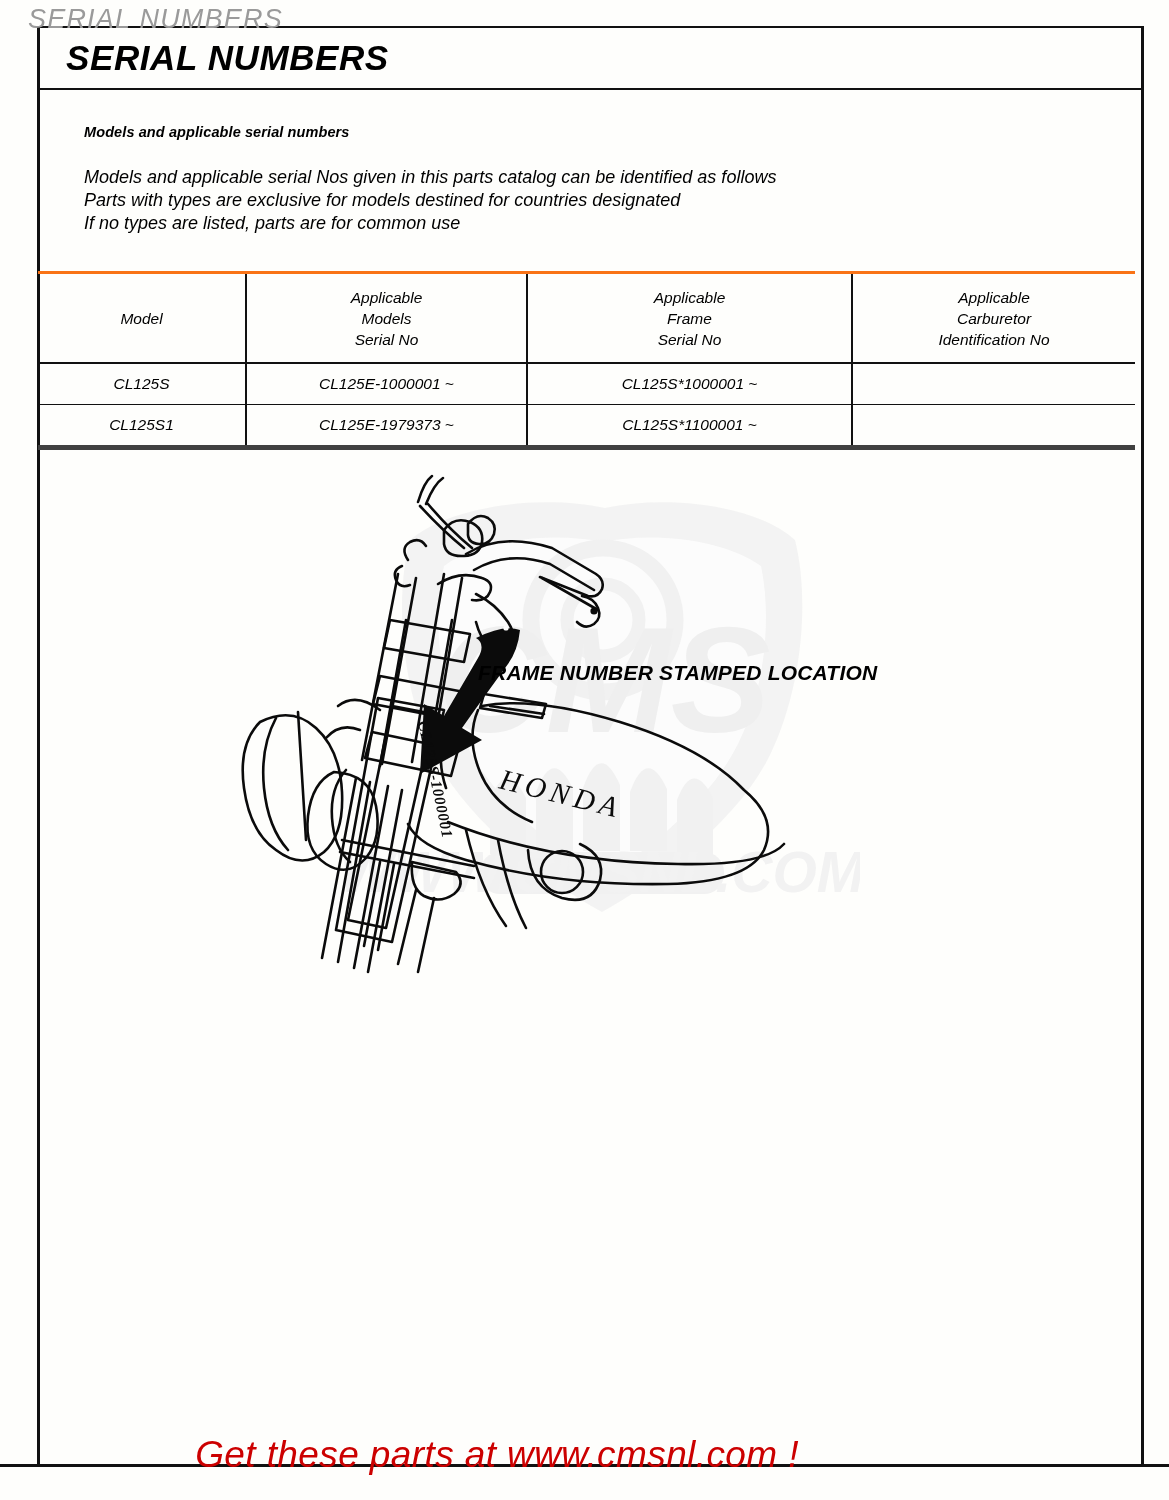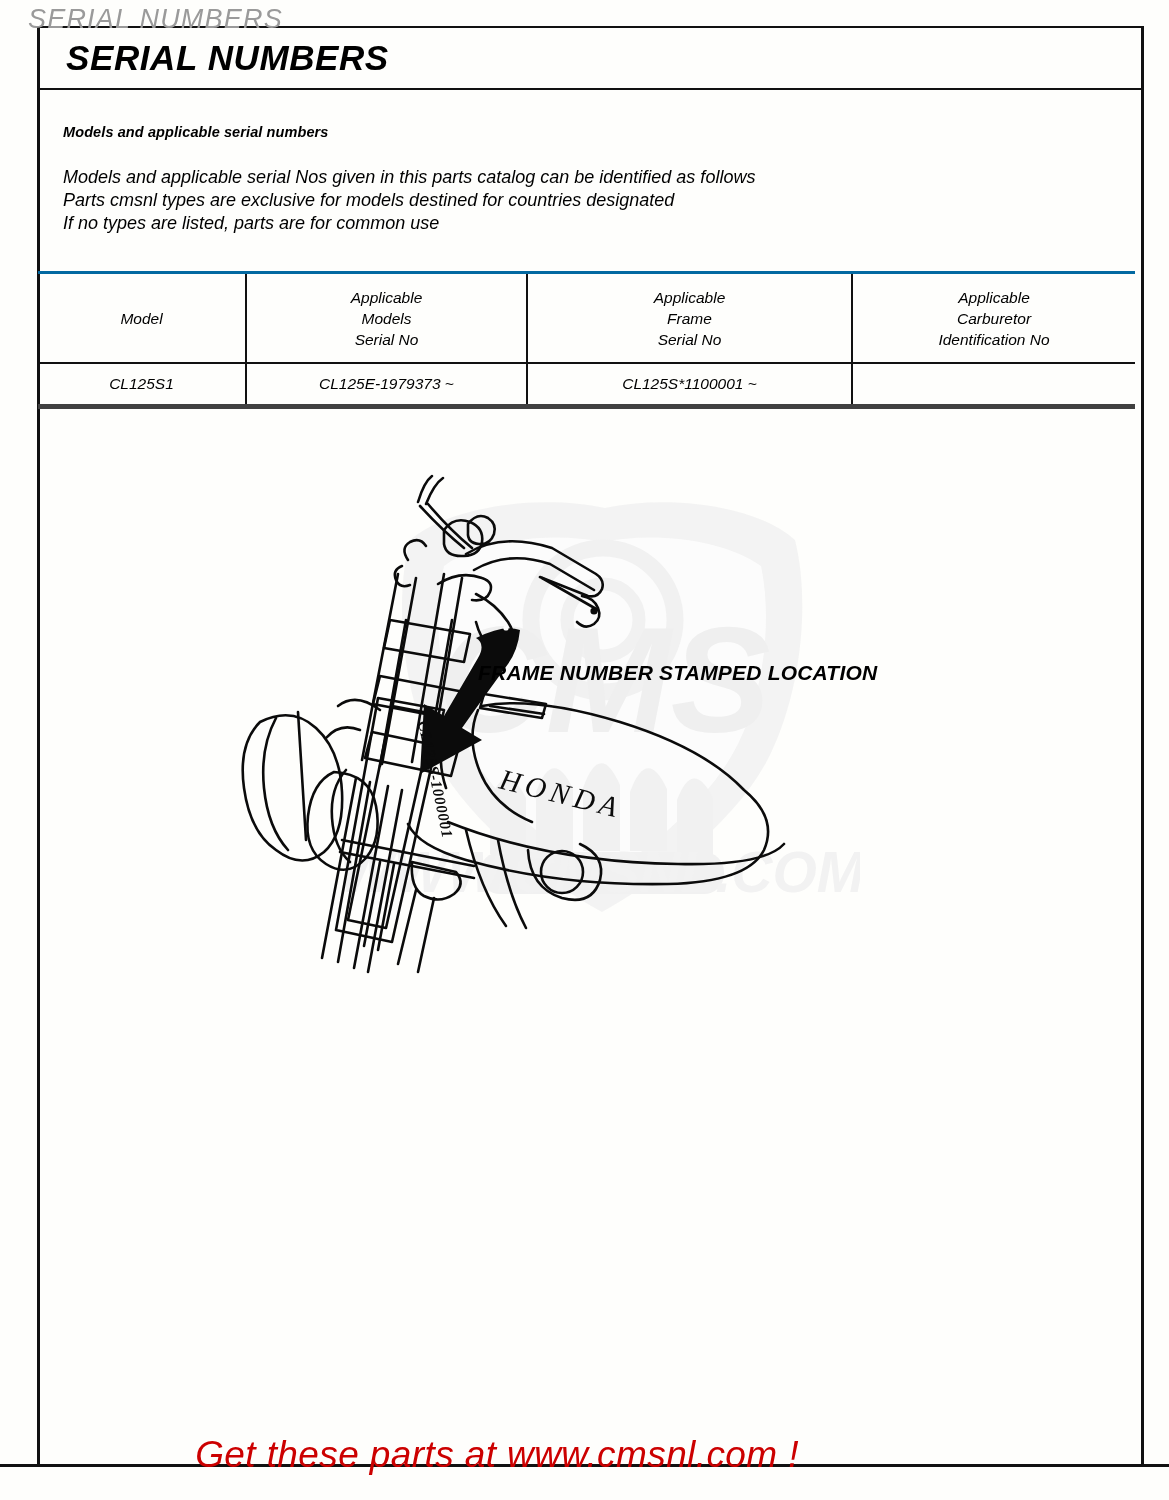--- a/index.html
+++ b/index.html
@@ -90,21 +90,21 @@
     font-weight: bold;
     letter-spacing: 0.6px;
     color: #000;
     z-index: 5;
     white-space: nowrap;
   }
 
   
   .intro {
     position: absolute;
-    left: 63px;
+    left: 84px;
     top: 124px;
     z-index: 5;
   }
   .intro-heading {
     font-size: 14.5px;
     font-weight: bold;
     letter-spacing: 0.1px;
     margin: 0 0 26px 0;
     white-space: nowrap;
   }
@@ -141,21 +141,21 @@
     line-height: 21px;
     vertical-align: middle;
   }
   .serial-table td {
     height: 40px;
     vertical-align: middle;
     border-top: 1px solid #111;
     border-bottom: 1px solid #111;
   }
   .serial-table thead th {
-    border-top: 3px solid #0369a1;
+    border-top: 3px solid #f97316;
     border-bottom: 2px solid #111;
     border-radius: 18px;
   }
   .serial-table tbody tr:last-child td {
     border-bottom: 5px solid #404040;
   }
   .col-divider {
     border-right: 2px solid #111 !important;
   }
   .hdr-line { display: block; }
@@ -221,21 +221,21 @@
   <div class="frame-left"></div>
   <div class="frame-right"></div>
   <div class="frame-bottom"></div>
   <div class="title-rule"></div>
 
   <div class="page-title">SERIAL NUMBERS</div>
 
   <div class="intro">
     <div class="intro-heading">Models and applicable serial numbers</div>
     <div class="intro-line">Models and applicable serial Nos  given in this parts catalog can be identified as follows</div>
-    <div class="intro-line">Parts cmsnl types are exclusive for models destined for countries designated</div>
+    <div class="intro-line">Parts with types are exclusive for models destined for countries designated</div>
     <div class="intro-line">If no types are listed, parts are for common use</div>
   </div>
 
   <table class="serial-table">
     <colgroup>
       <col style="width:208px">
       <col style="width:281px">
       <col style="width:325px">
       <col style="width:283px">
     </colgroup>
@@ -256,20 +256,26 @@
         </th>
         <th>
           <span class="hdr-line">Applicable</span>
           <span class="hdr-line">Carburetor</span>
           <span class="hdr-line">Identification No</span>
         </th>
       </tr>
     </thead>
     <tbody>
       <tr>
+        <td class="col-divider">CL125S</td>
+        <td class="col-divider">CL125E-1000001  ~</td>
+        <td class="col-divider">CL125S*1000001  ~</td>
+        <td></td>
+      </tr>
+      <tr>
         <td class="col-divider">CL125S1</td>
         <td class="col-divider">CL125E-1979373  ~</td>
         <td class="col-divider">CL125S*1100001  ~</td>
         <td></td>
       </tr>
     </tbody>
   </table>
 
   <div class="cms-mark">
     <svg width="520" height="480" viewBox="0 0 520 480" xmlns="http://www.w3.org/2000/svg">

